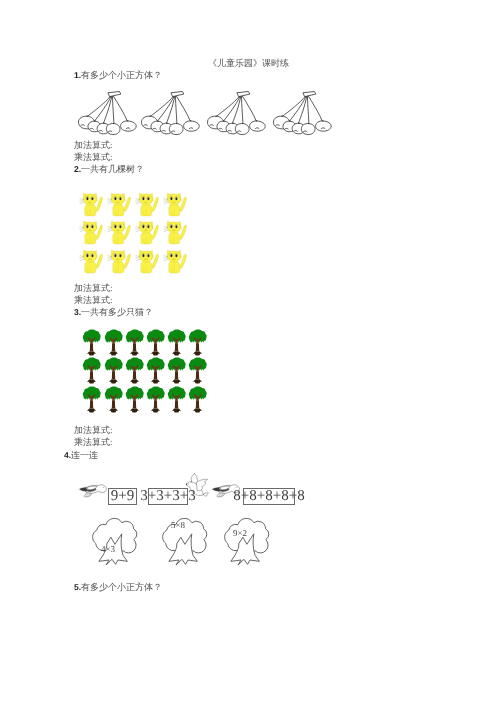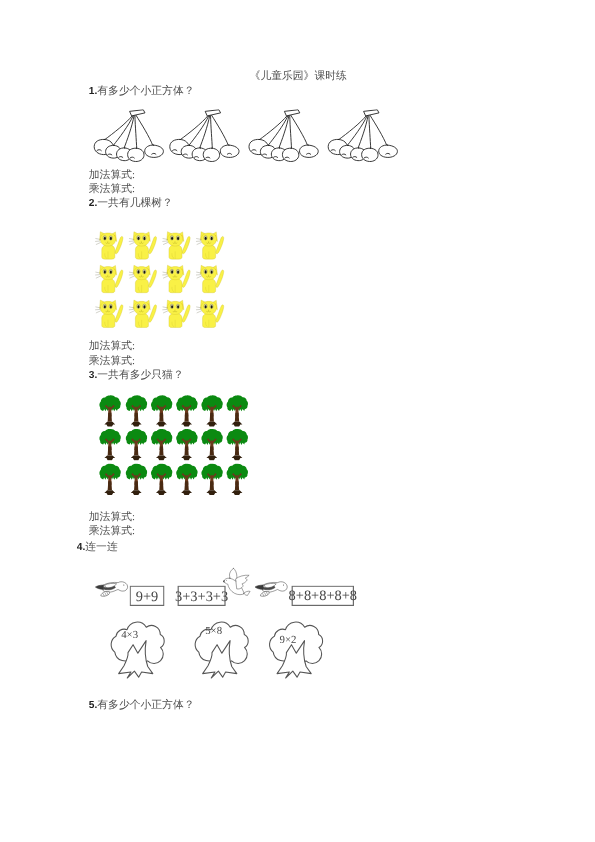--- a/index.html
+++ b/index.html
@@ -5,21 +5,21 @@
   html,body{margin:0;padding:0;background:#ffffff;}
   body{width:496px;height:702px;overflow:hidden;
        font-family:"Liberation Serif",serif;color:#4a4a4a;
        -webkit-font-smoothing:antialiased;text-rendering:geometricPrecision;}
   .page{position:relative;width:408px;height:702px;background:#fff;}
   .txt{position:absolute;white-space:nowrap;font-size:9px;line-height:11px;color:#4f4f4f;transform:translateZ(0);}
   .qnum{font-family:"Liberation Sans",sans-serif;font-weight:bold;font-size:8.5px;color:#1f1f1f;}
   .fig{position:absolute;}
   .boxf{position:absolute;border:1px solid #6a6a6a;box-sizing:border-box;
         display:flex;align-items:center;justify-content:center;
-        font-size:12px;color:#444;background:#fff;line-height:1;transform:translateZ(0);}
+        font-size:15px;color:#444;background:#fff;line-height:1;transform:translateZ(0);}
   .tlabel{position:absolute;font-size:9px;color:#454545;white-space:nowrap;transform:translateZ(0);}
 </style>
 </head>
 <body>
 
 <div class="page">
 <div class="txt" style="left:208px;top:58px">《儿童乐园》课时练</div>
 <div class="txt" style="left:74px;top:70px"><span class="qnum">1.</span><span>有多少个小正方体？</span></div>
 <div class="fig" style="left:74px;top:91px"><svg width="73" height="53" viewBox="0 0 60 45" preserveAspectRatio="none">
         <g fill="#ffffff" stroke="#222222" stroke-width=".62" stroke-linejoin="round" stroke-linecap="round">
@@ -576,21 +576,21 @@
           <circle cx="24.2" cy="3.4" r=".42" fill="#3a3a3a" stroke="none"></circle>
         </g>
       </svg></div>
 <div class="boxf" style="left:243px;top:488px;width:52px;height:16.5px">8+8+8+8+8</div>
 <div class="fig" style="left:88px;top:512px"><svg width="50" height="58" viewBox="0 0 45 51" preserveAspectRatio="none">
         <g stroke="#555555" stroke-width=".8" stroke-linejoin="round" fill="#fff">
           <path d="M16.1 11.2A8 8 0 0 1 30.5 9.4A6.6 6.6 0 0 1 41 14.8A5.3 5.3 0 0 1 41.2 24.2A6.5 6.5 0 0 1 31.5 34A7.1 7.1 0 0 1 20.3 31.3A7.6 7.6 0 0 1 6.9 27.6A6.9 6.9 0 0 1 7.8 16A6.3 6.3 0 0 1 16.1 11.2Z"></path>
           <path d="M16.8 28L20.6 22.2L24.2 28.4L30.4 19.2C29.2 26.2,29.8 33,31.6 38.2L35.4 43.4L27 42.2L24.8 46L21.6 41.6L16.2 46.6L19 42.2L9.8 43.4L13.8 37.6C16.4 32.4,17.2 30.6,16.8 28Z"></path>
         </g>
       </svg></div>
-<div class="tlabel" style="left:101px;top:524px">4×3</div>
+<div class="tlabel" style="left:101px;top:544px">4×3</div>
 <div class="fig" style="left:158px;top:512px"><svg width="50" height="58" viewBox="0 0 45 51" preserveAspectRatio="none">
         <g stroke="#555555" stroke-width=".8" stroke-linejoin="round" fill="#fff">
           <path d="M16.1 11.2A8 8 0 0 1 30.5 9.4A6.6 6.6 0 0 1 41 14.8A5.3 5.3 0 0 1 41.2 24.2A6.5 6.5 0 0 1 31.5 34A7.1 7.1 0 0 1 20.3 31.3A7.6 7.6 0 0 1 6.9 27.6A6.9 6.9 0 0 1 7.8 16A6.3 6.3 0 0 1 16.1 11.2Z"></path>
           <path d="M16.8 28L20.6 22.2L24.2 28.4L30.4 19.2C29.2 26.2,29.8 33,31.6 38.2L35.4 43.4L27 42.2L24.8 46L21.6 41.6L16.2 46.6L19 42.2L9.8 43.4L13.8 37.6C16.4 32.4,17.2 30.6,16.8 28Z"></path>
         </g>
       </svg></div>
 <div class="tlabel" style="left:171px;top:520px">5×8</div>
 <div class="fig" style="left:220px;top:512px"><svg width="50" height="58" viewBox="0 0 45 51" preserveAspectRatio="none">
         <g stroke="#555555" stroke-width=".8" stroke-linejoin="round" fill="#fff">
           <path d="M16.1 11.2A8 8 0 0 1 30.5 9.4A6.6 6.6 0 0 1 41 14.8A5.3 5.3 0 0 1 41.2 24.2A6.5 6.5 0 0 1 31.5 34A7.1 7.1 0 0 1 20.3 31.3A7.6 7.6 0 0 1 6.9 27.6A6.9 6.9 0 0 1 7.8 16A6.3 6.3 0 0 1 16.1 11.2Z"></path>

